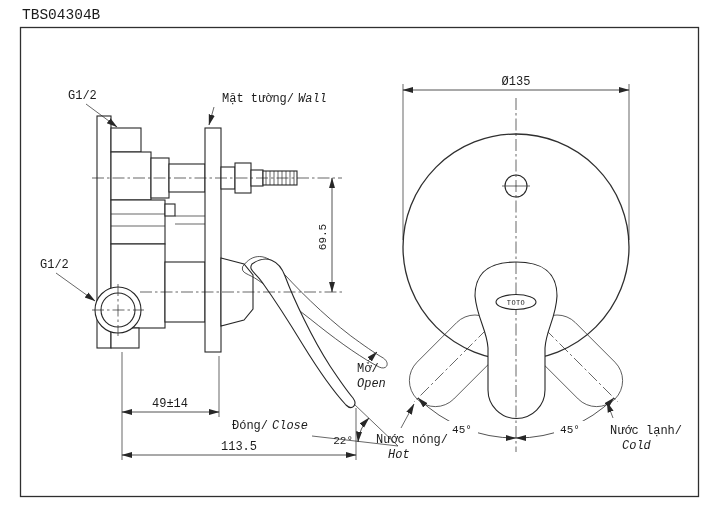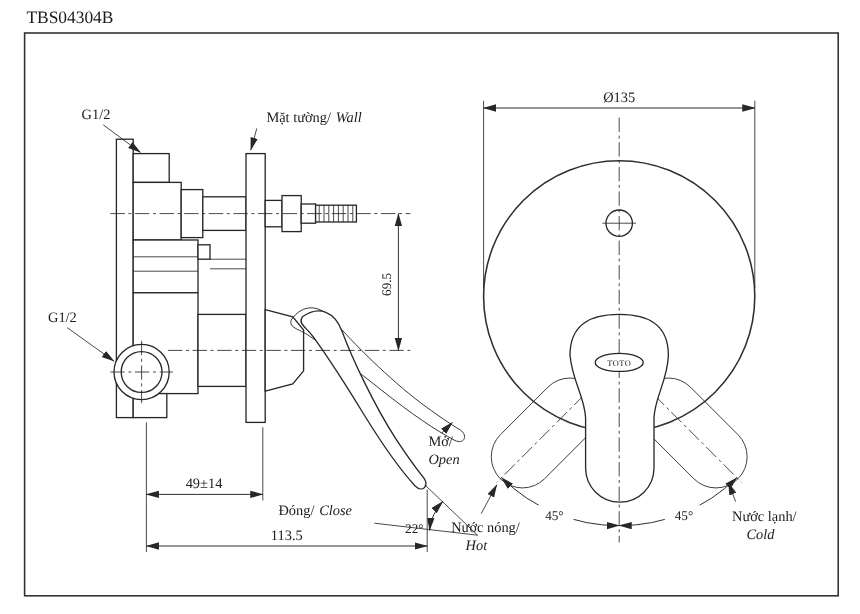--- a/index.html
+++ b/index.html
@@ -1,17 +1,17 @@
 <!DOCTYPE html>
 <html><head>
 <meta charset="utf-8">
 <style>
   html,body{margin:0;padding:0;background:#ffffff}
   .canvas{width:717px;height:512px;position:relative;background:#fff;
-          font-family:Liberation Serif, serif;}
+          font-family:Liberation Mono, monospace;}
   svg{display:block}
   
   .s  {stroke:#272727;stroke-width:1.1;fill:#ffffff}   
   .sn {stroke:#272727;stroke-width:1.1;fill:none}      
   .sb {stroke:#2f2f2f;stroke-width:1.3;fill:none}      
   .t  {stroke:#272727;stroke-width:0.7;fill:none}      
   .d  {stroke:#272727;stroke-width:0.8;fill:none}      
   .cl {stroke:#272727;stroke-width:0.7;fill:none;stroke-dasharray:12 3 2.5 3} 
   text{fill:#1c1c1c;font-size:12px}
   .it {font-style:italic}

